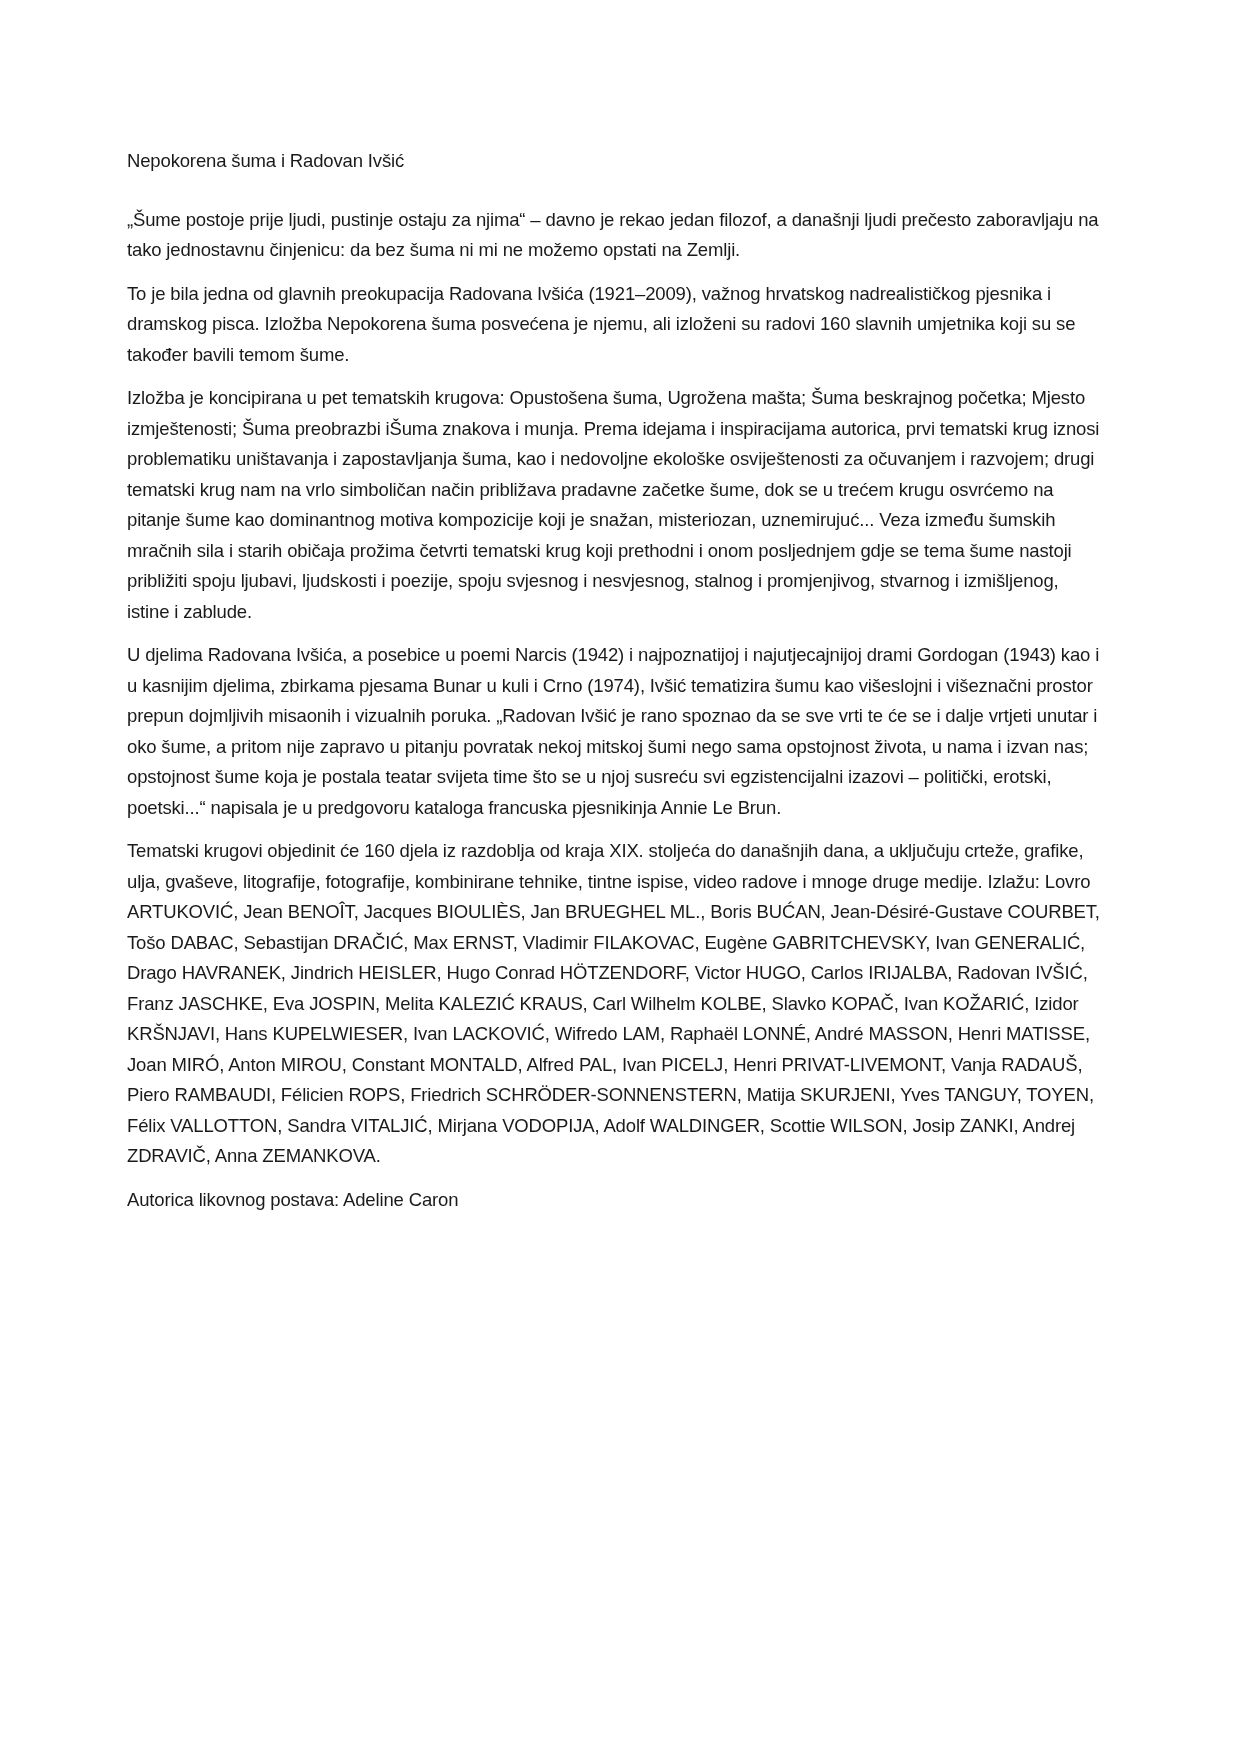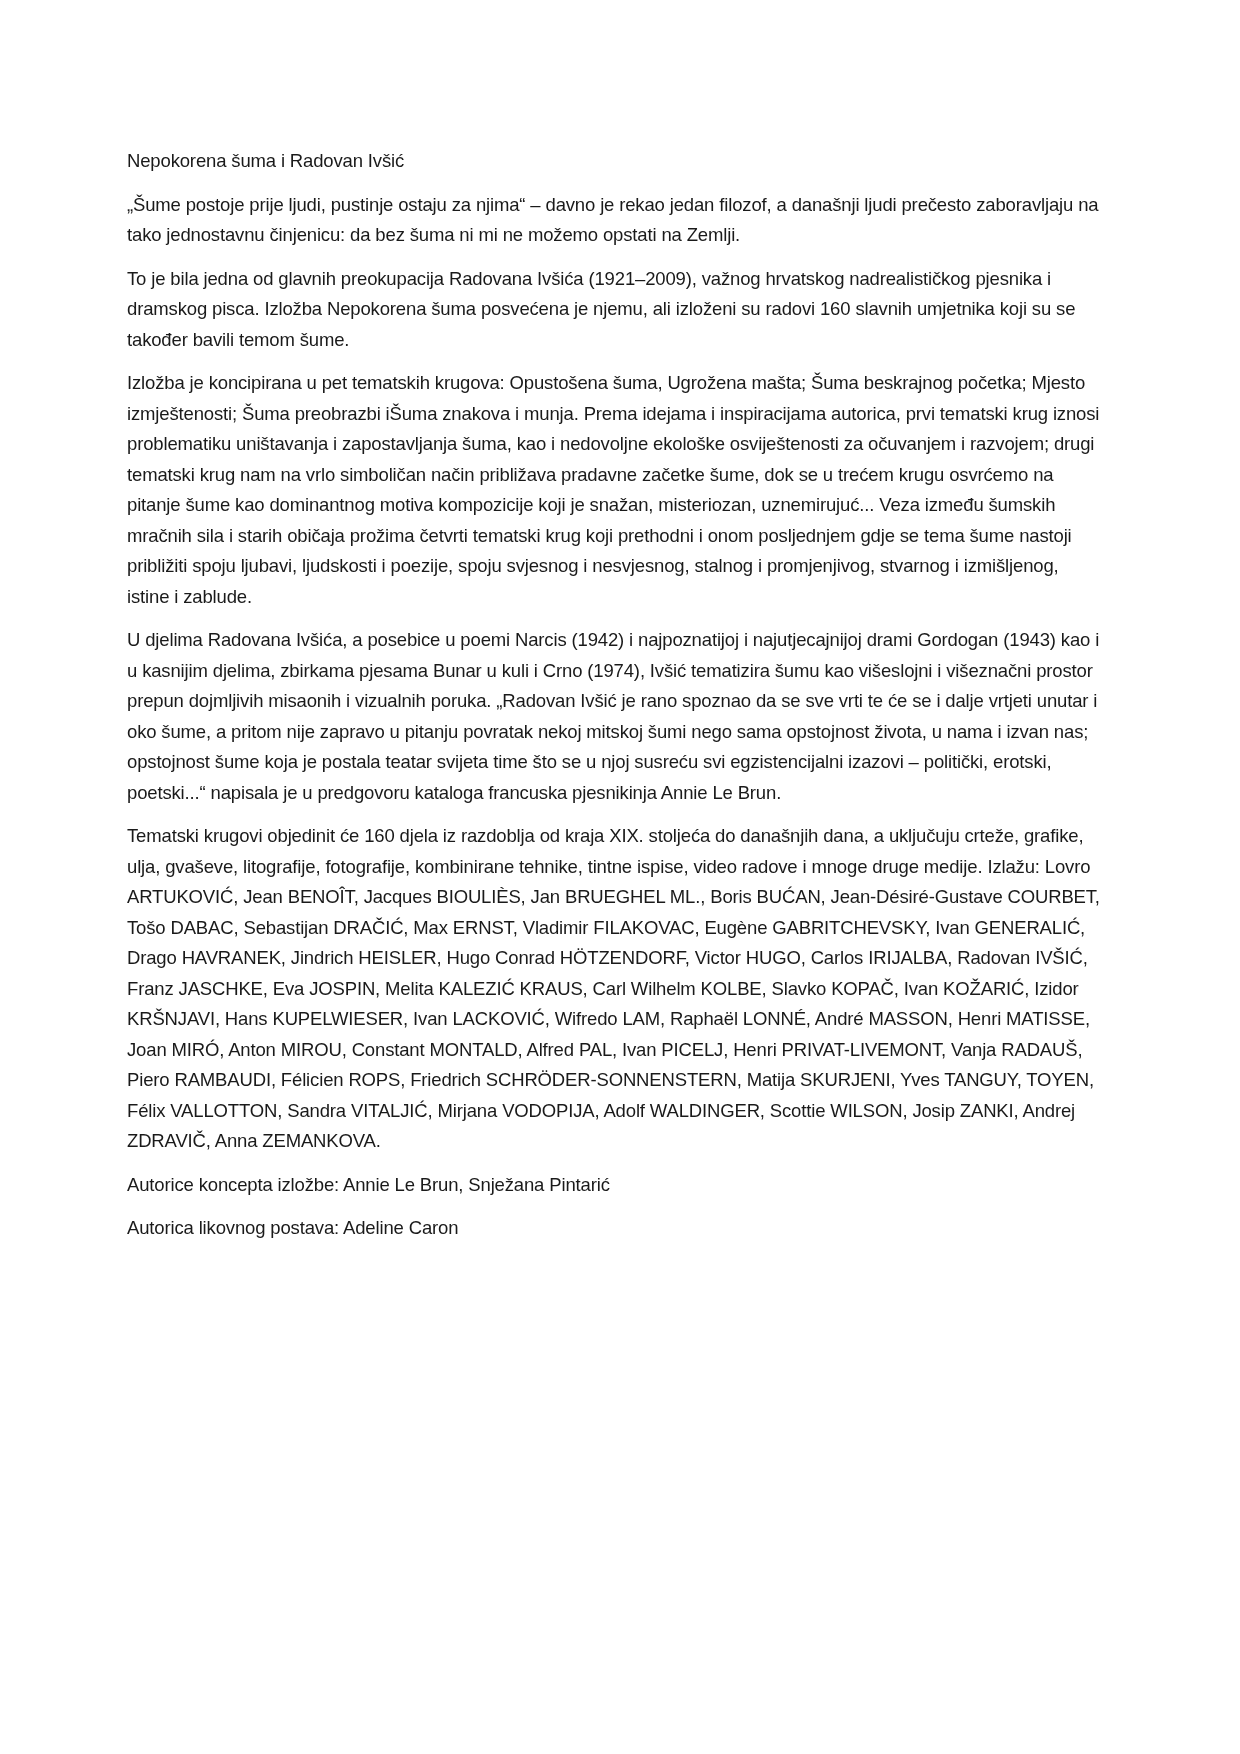--- a/index.html
+++ b/index.html
@@ -22,31 +22,30 @@
       font-size: 18.5px;
       line-height: 30.5px;
       color: #1a1a1a;
       letter-spacing: -0.15px;
       word-spacing: 0px;
     }
     .page p {
       margin: 0 0 13px 0;
     }
     .page p.title {
-      margin-bottom: 13px;
+      margin-bottom: 28px;
     }
     .artist-list {
       display: inline;
     }
   </style>
 </head>
 <body>
 
 <div class="page">
   <p class="title">Nepokorena šuma i Radovan Ivšić</p>
   <p>„Šume postoje prije ljudi, pustinje ostaju za njima“ – davno je rekao jedan filozof, a današnji ljudi prečesto zaboravljaju na tako jednostavnu činjenicu: da bez šuma ni mi ne možemo opstati na Zemlji.</p>
   <p>To je bila jedna od glavnih preokupacija Radovana Ivšića (1921–2009), važnog hrvatskog nadrealističkog pjesnika i dramskog pisca. Izložba Nepokorena šuma posvećena je njemu, ali izloženi su radovi 160 slavnih umjetnika koji su se također bavili temom šume.</p>
   <p>Izložba je koncipirana u pet tematskih krugova: Opustošena šuma, Ugrožena mašta; Šuma beskrajnog početka; Mjesto izmještenosti; Šuma preobrazbi iŠuma znakova i munja. Prema idejama i inspiracijama autorica, prvi tematski krug iznosi problematiku uništavanja i zapostavljanja šuma, kao i nedovoljne ekološke osviještenosti za očuvanjem i razvojem; drugi tematski krug nam na vrlo simboličan način približava pradavne začetke šume, dok se u trećem krugu osvrćemo na pitanje šume kao dominantnog motiva kompozicije koji je snažan, misteriozan, uznemirujuć... Veza između šumskih mračnih sila i starih običaja prožima četvrti tematski krug koji prethodni i onom posljednjem gdje se tema šume nastoji približiti spoju ljubavi, ljudskosti i poezije, spoju svjesnog i nesvjesnog, stalnog i promjenjivog, stvarnog i izmišljenog, istine i zablude.</p>
   <p>U djelima Radovana Ivšića, a posebice u poemi Narcis (1942) i najpoznatijoj i najutjecajnijoj drami Gordogan (1943) kao i u kasnijim djelima, zbirkama pjesama Bunar u kuli i Crno (1974), Ivšić tematizira šumu kao višeslojni i višeznačni prostor prepun dojmljivih misaonih i vizualnih poruka. „Radovan Ivšić je rano spoznao da se sve vrti te će se i dalje vrtjeti unutar i oko šume, a pritom nije zapravo u pitanju povratak nekoj mitskoj šumi nego sama opstojnost života, u nama i izvan nas; opstojnost šume koja je postala teatar svijeta time što se u njoj susreću svi egzistencijalni izazovi – politički, erotski, poetski...“ napisala je u predgovoru kataloga francuska pjesnikinja Annie Le Brun.</p>
   <p><span>Tematski krugovi objedinit će 160 djela iz razdoblja od kraja XIX. stoljeća do današnjih dana, a uključuju crteže, grafike, ulja, gvaševe, litografije, fotografije, kombinirane tehnike, tintne ispise, video radove i mnoge druge medije. Izlažu: </span><span class="artist-list">Lovro ARTUKOVIĆ, Jean BENOÎT, Jacques BIOULIÈS, Jan BRUEGHEL ML., Boris BUĆAN, Jean-Désiré-Gustave COURBET, Tošo DABAC, Sebastijan DRAČIĆ, Max ERNST, Vladimir FILAKOVAC, Eugène GABRITCHEVSKY, Ivan GENERALIĆ, Drago HAVRANEK, Jindrich HEISLER, Hugo Conrad HÖTZENDORF, Victor HUGO, Carlos IRIJALBA, Radovan IVŠIĆ, Franz JASCHKE, Eva JOSPIN, Melita KALEZIĆ KRAUS, Carl Wilhelm KOLBE, Slavko KOPAČ, Ivan KOŽARIĆ, Izidor KRŠNJAVI, Hans KUPELWIESER, Ivan LACKOVIĆ, Wifredo LAM, Raphaël LONNÉ, André MASSON, Henri MATISSE, Joan MIRÓ, Anton MIROU, Constant MONTALD, Alfred PAL, Ivan PICELJ, Henri PRIVAT-LIVEMONT, Vanja RADAUŠ, Piero RAMBAUDI, Félicien ROPS, Friedrich SCHRÖDER-SONNENSTERN, Matija SKURJENI, Yves TANGUY, TOYEN, Félix VALLOTTON, Sandra VITALJIĆ, Mirjana VODOPIJA, Adolf WALDINGER, Scottie WILSON, Josip ZANKI, Andrej ZDRAVIČ, Anna ZEMANKOVA.</span></p>
-  <p>Autorice koncepta izložbe: Annie Le Brun, Snježana Pintarić</p>
   <p>Autorica likovnog postava: Adeline Caron</p>
 </div>
 
 </body></html>

